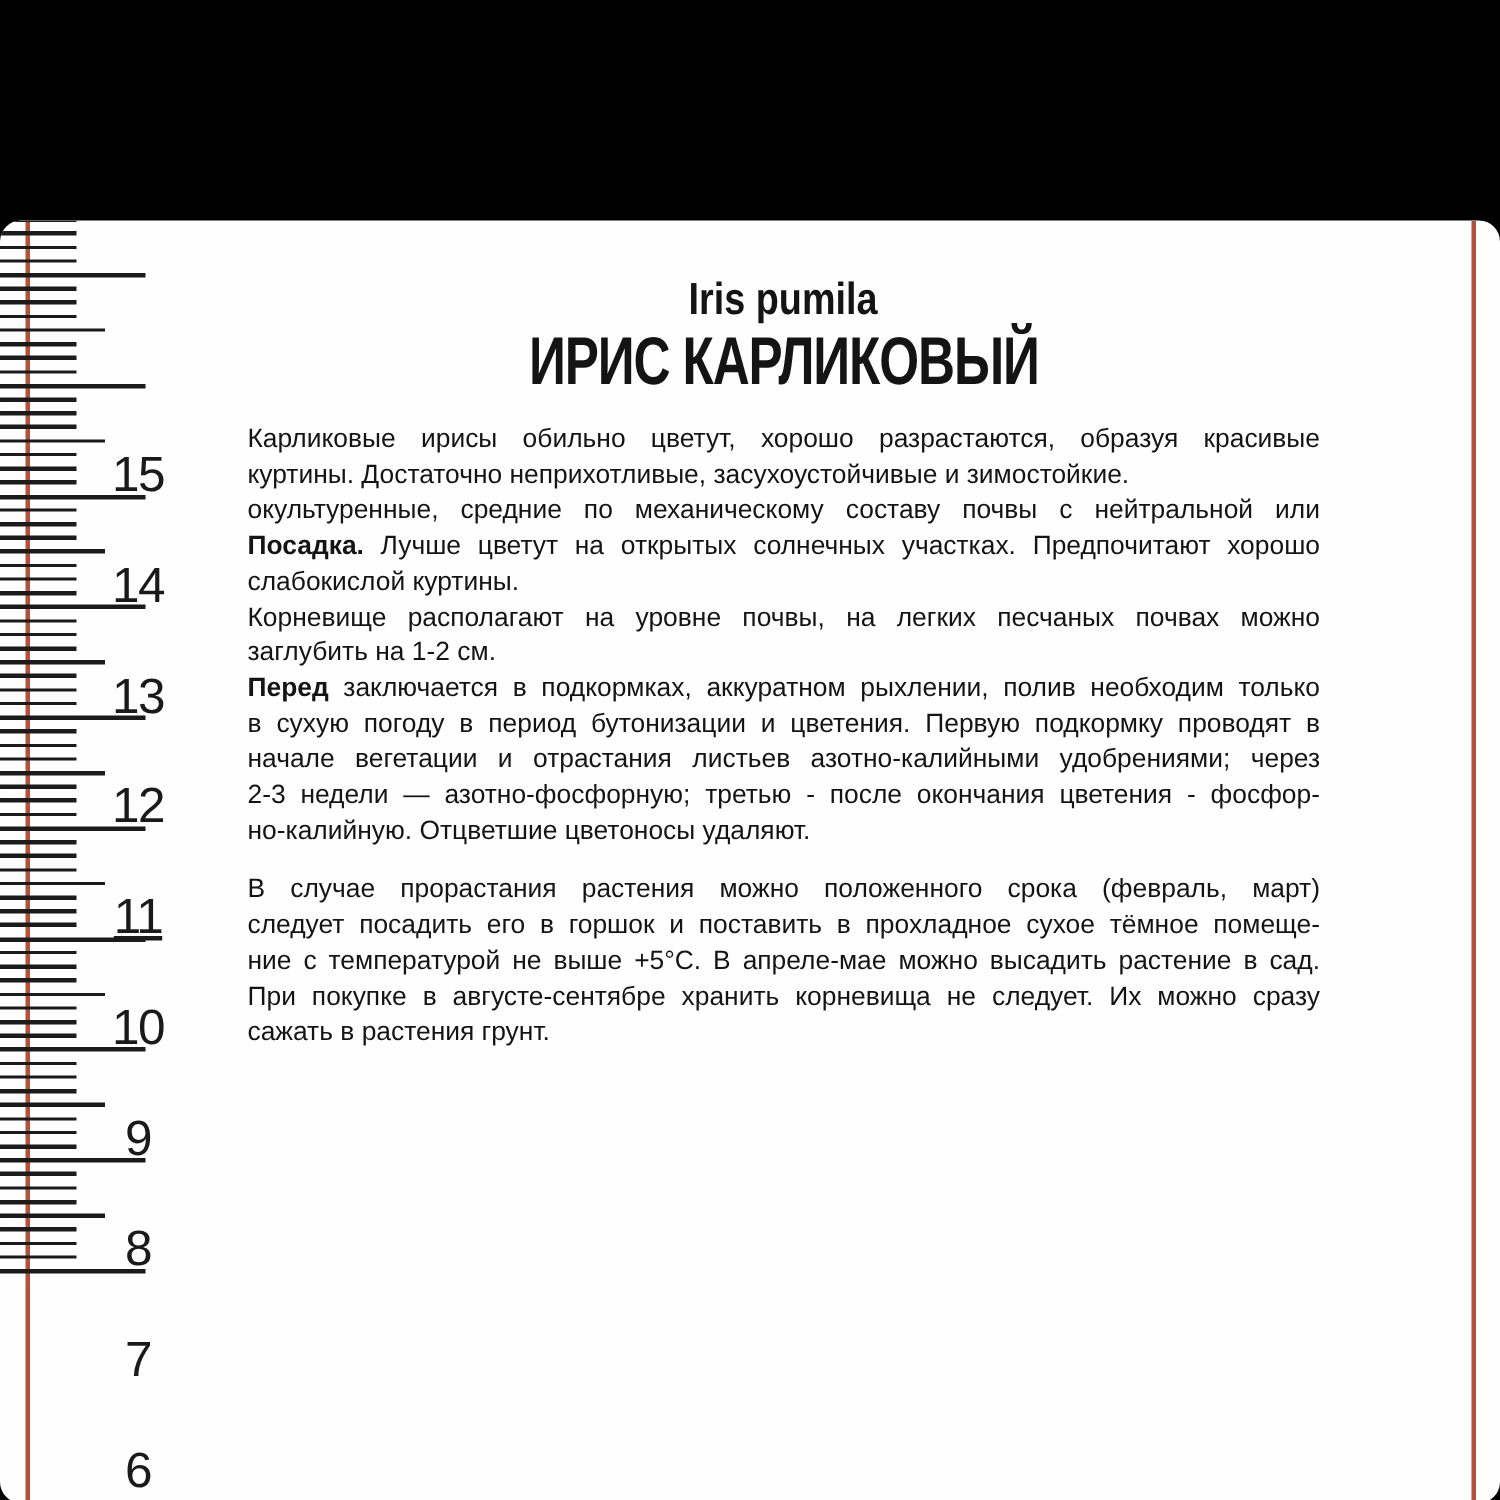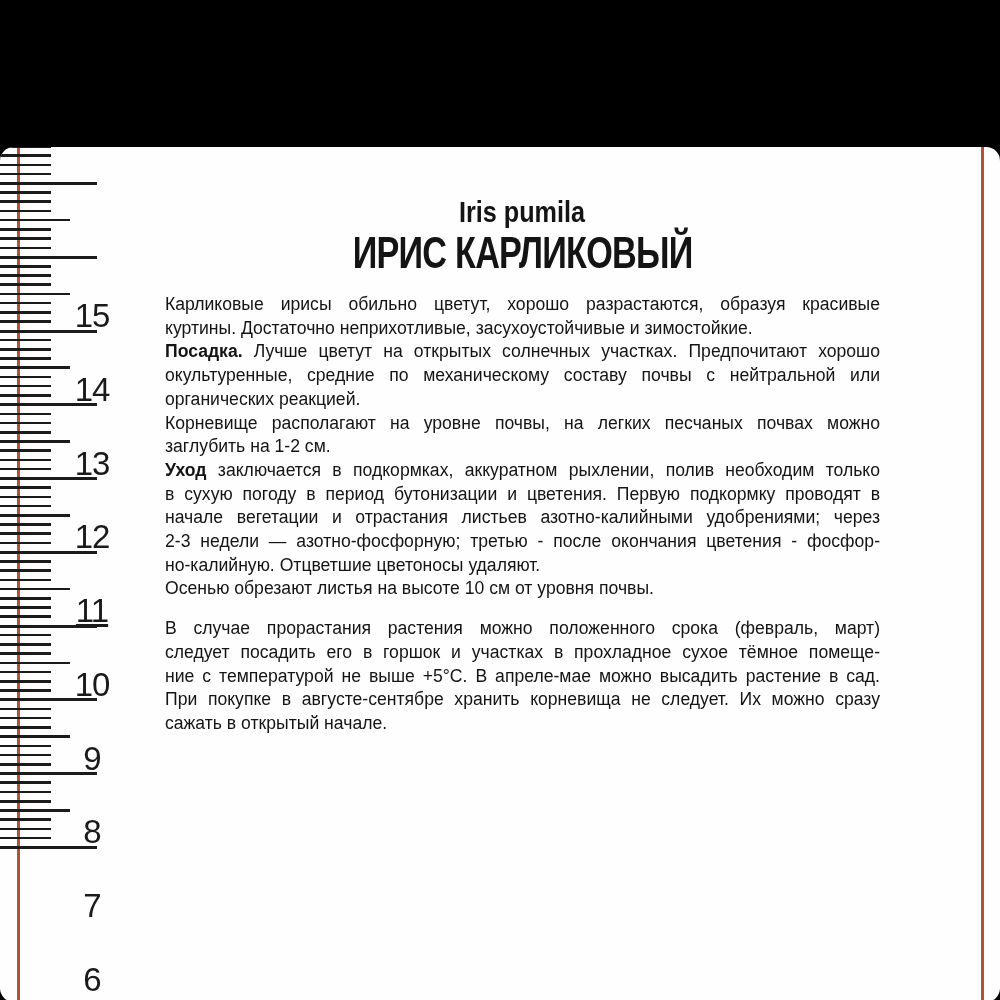--- a/index.html
+++ b/index.html
@@ -52,21 +52,21 @@
     font-size: 33px;
     line-height: 1;
     color: #1a1a1a;
     letter-spacing: -1px;
   }
   .text-col {
     position: absolute;
     left: 165px;
     top: 0;
     width: 715px;
-    padding-top: 48px;
+    padding-top: 36px;
     color: var(--text, #141414);
     z-index: 2;
   }
   .title-wrap { text-align: center; }
   .latin-title {
     display: inline-block;
     font-weight: bold;
     font-size: 30px;
     line-height: 34px;
     transform: scaleX(0.84);
@@ -206,49 +206,46 @@
       </div>
 
       <div class="body-text">
 
         <div class="para">
           <div class="ln j">Карликовые ирисы обильно цветут, хорошо разрастаются, образуя красивые</div>
           <div class="ln">куртины. Достаточно неприхотливые, засухоустойчивые и зимостойкие.</div>
         </div>
 
         <div class="para">
+          <div class="ln j">окультуренные, средние по механическому составу почвы с нейтральной или</div>
           <div class="ln j"><span class="lead">Посадка.</span><span> Лучше цветут на открытых солнечных участках. Предпочитают хорошо</span></div>
-          <div class="ln j">окультуренные, средние по механическому составу почвы с нейтральной или</div>
-          <div class="ln">органических реакцией.</div>
+          <div class="ln">слабокислой куртины.</div>
         </div>
 
 
         <div class="para">
           <div class="ln j">Корневище располагают на уровне почвы, на легких песчаных почвах можно</div>
           <div class="ln">заглубить на 1-2 см.</div>
         </div>
 
         <div class="para">
-          <div class="ln j"><span class="lead">Уход</span><span> заключается в подкормках, аккуратном рыхлении, полив необходим только</span></div>
+          <div class="ln j"><span class="lead">Перед</span><span> заключается в подкормках, аккуратном рыхлении, полив необходим только</span></div>
           <div class="ln j">в сухую погоду в период бутонизации и цветения. Первую подкормку проводят в</div>
           <div class="ln j">начале вегетации и отрастания листьев азотно-калийными удобрениями; через</div>
           <div class="ln j">2-3 недели — азотно-фосфорную; третью - после окончания цветения - фосфор-</div>
           <div class="ln">но-калийную. Отцветшие цветоносы удаляют.</div>
         </div>
 
-        <div class="para">
-          <div class="ln">Осенью обрезают листья на высоте 10 см от уровня почвы.</div>
-        </div>
 
         <div class="gap"></div>
 
         <div class="para">
           <div class="ln j">В случае прорастания растения можно положенного срока (февраль, март)</div>
-          <div class="ln j">следует посадить его в горшок и участках в прохладное сухое тёмное помеще-</div>
+          <div class="ln j">следует посадить его в горшок и поставить в прохладное сухое тёмное помеще-</div>
           <div class="ln j">ние с температурой не выше +5°С. В апреле-мае можно высадить растение в сад.</div>
           <div class="ln j">При покупке в августе-сентябре хранить корневища не следует. Их можно сразу</div>
-          <div class="ln">сажать в открытый начале.</div>
+          <div class="ln">сажать в растения грунт.</div>
         </div>
 
       </div>
     </div>
   </div>
 </div>
 
 </body></html>

